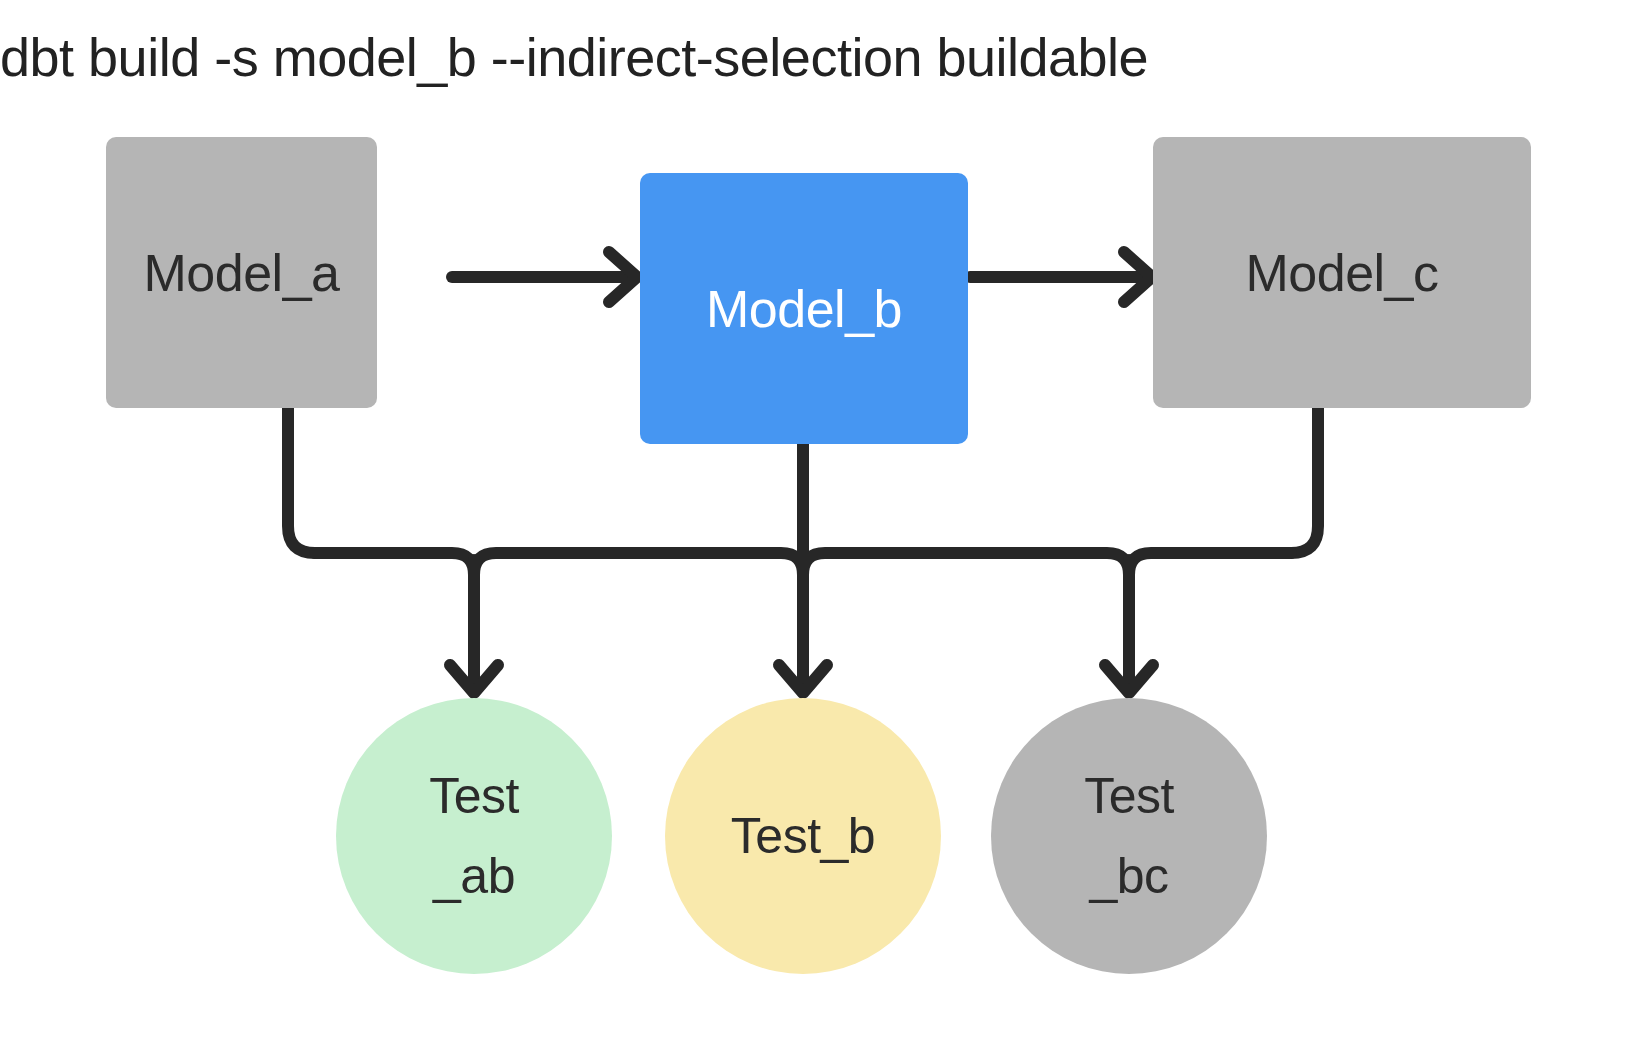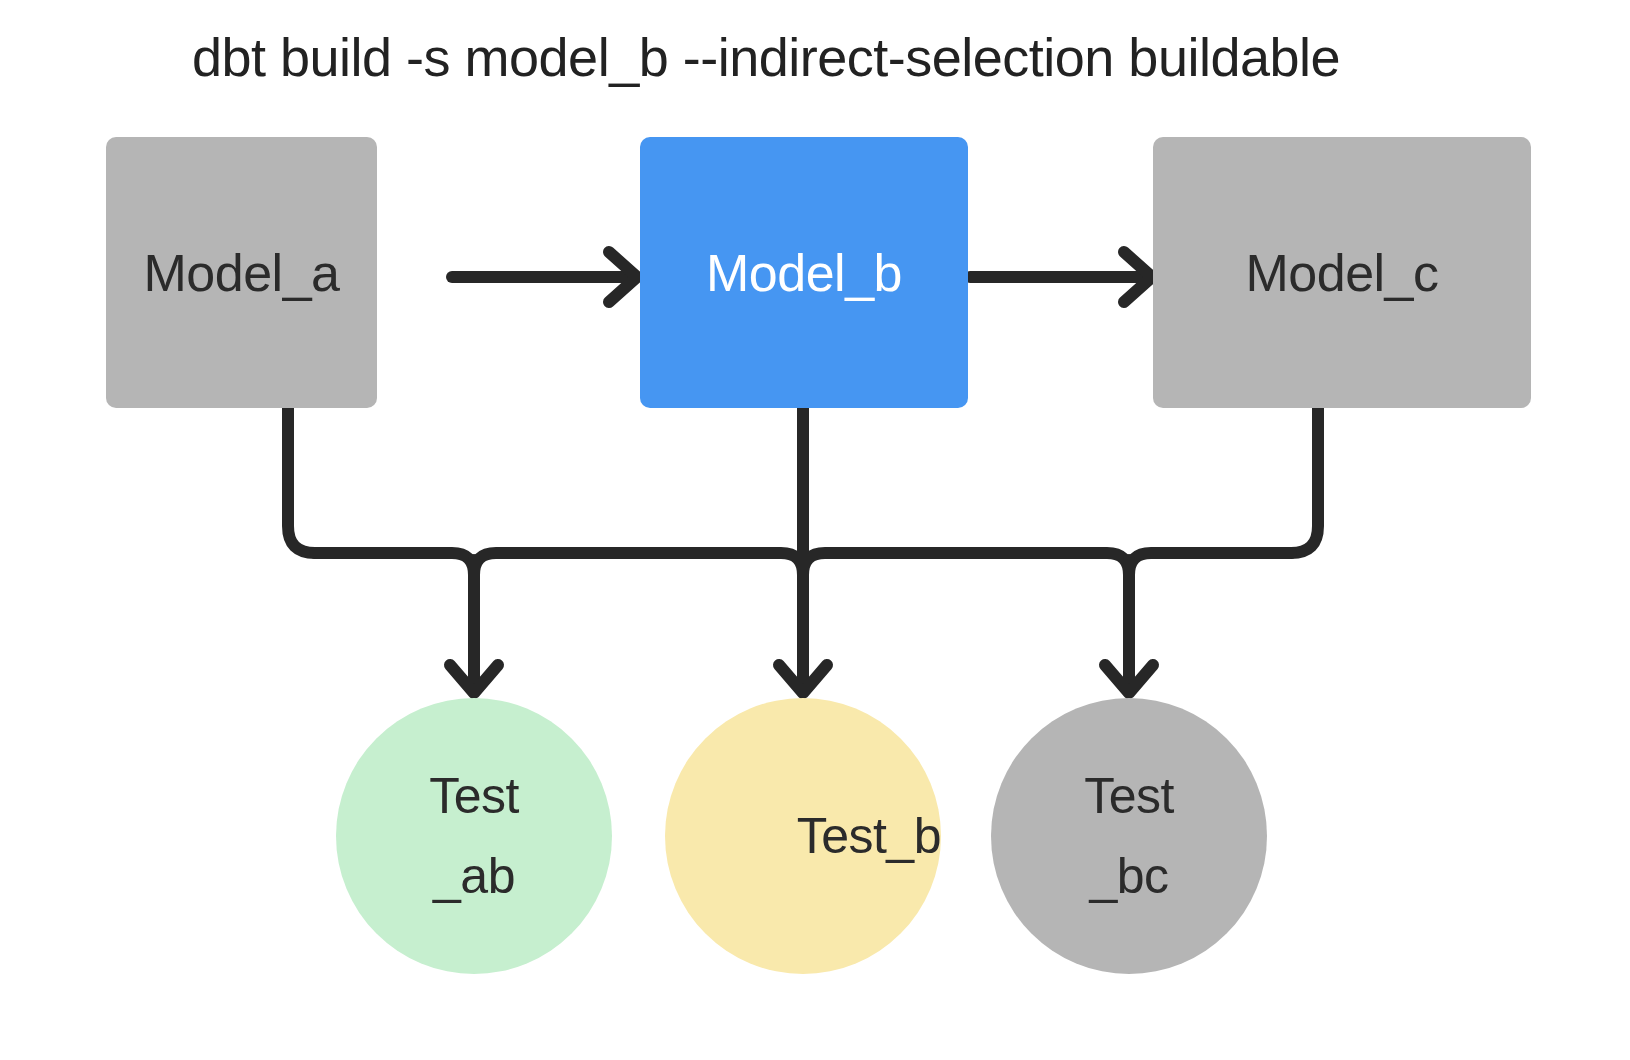--- a/index.html
+++ b/index.html
@@ -9,21 +9,21 @@
     height: 1060px;
     background: #ffffff;
     font-family: "Liberation Sans", sans-serif;
     overflow: hidden;
   }
   .title {
     position: absolute;
     top: 26px;
     left: 0;
     width: 1532px;
-    text-align: center;
+    text-align: left;
     font-size: 54px;
     font-weight: 500;
     letter-spacing: -0.5px;
     color: #222222;
     white-space: nowrap;
   }
   .model-box {
     position: absolute;
     top: 137px;
     height: 271px;
@@ -53,21 +53,21 @@
     justify-content: center;
   }
   .test-circle .node-label {
     font-size: 50px;
     font-weight: 400;
     letter-spacing: -0.5px;
     line-height: 80px;
     white-space: nowrap;
   }
   .circle-ab { left: 336px; }
-  .circle-b  { left: 665px; align-items: flex-end; }
+  .circle-b  { left: 665px; }
   .circle-bc { left: 991px; }
   svg.edges {
     position: absolute;
     top: 0; left: 0;
     width: 1630px; height: 1060px;
     pointer-events: none;
   }
   svg.edges path {
     fill: none;
     stroke: #272727;
@@ -100,21 +100,21 @@
     <path d="M 1129 560 V 690"></path>
     <path d="M 450 665 L 474 693 L 498 665"></path>
     <path d="M 779 665 L 803 693 L 827 665"></path>
     <path d="M 1105 665 L 1129 693 L 1153 665"></path>
   </svg>
 
   <div class="model-box box-a" style="background-color: rgb(181, 181, 181); color: rgb(43, 43, 43);">
     <span class="node-label">Model_a</span>
   </div>
 
-  <div class="model-box box-b" style="background-color: rgb(70, 150, 242); color: rgb(255, 255, 255);">
+  <div class="model-box box-b" style="background-color: rgb(70, 150, 242); color: rgb(255, 255, 255); margin-top: 36px;">
     <span class="node-label">Model_b</span>
   </div>
 
   <div class="model-box box-c" style="background-color: rgb(181, 181, 181); color: rgb(43, 43, 43);">
     <span class="node-label">Model_c</span>
   </div>
 
   <div class="test-circle circle-ab" style="background-color: rgb(198, 239, 207); color: rgb(43, 43, 43);">
     <span class="node-label">Test</span>
     <span class="node-label">_ab</span>

